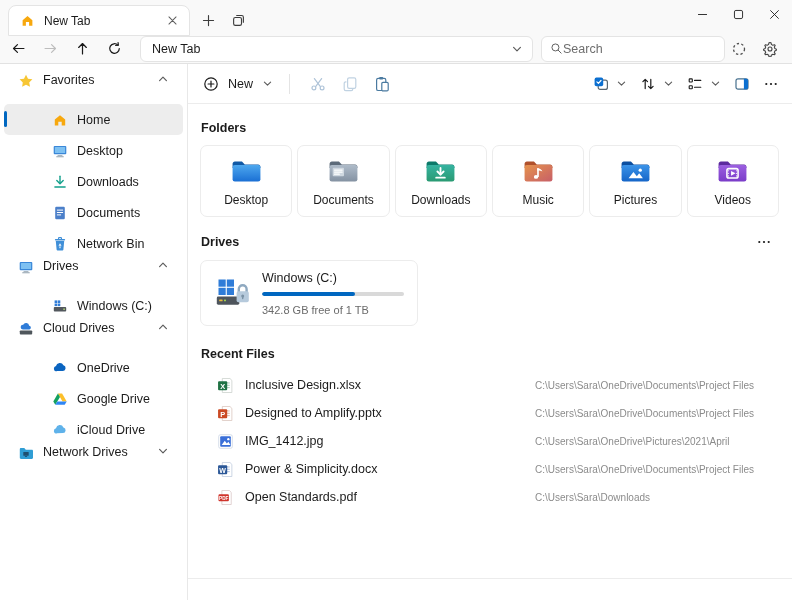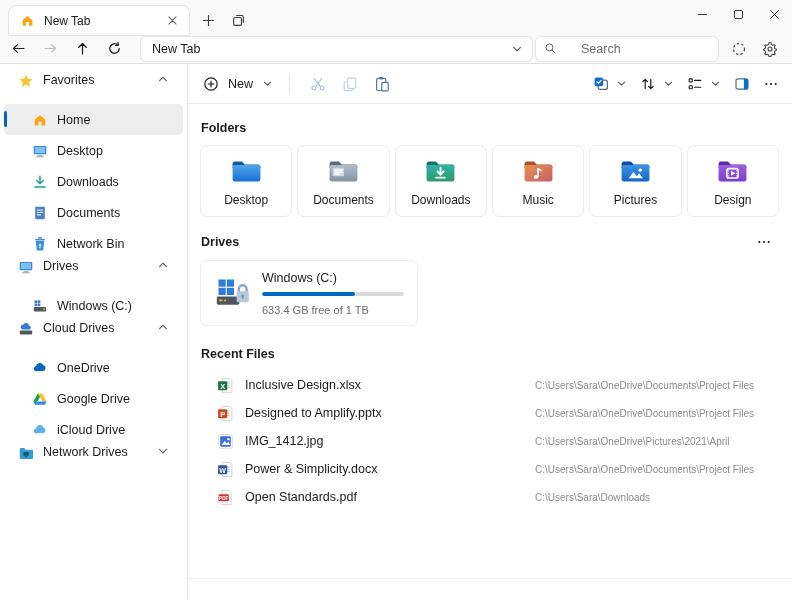--- a/index.html
+++ b/index.html
@@ -19,32 +19,32 @@
 .tabs-btn{left:226px;}
 .win-controls{position:absolute;right:0;top:0;display:flex;height:32px;}
 .wbtn{width:36px;height:29px;display:flex;align-items:center;justify-content:center;}
 .wbtn .ic{width:13px;height:13px;}
 .navbar{height:27px;display:flex;align-items:center;padding:0 8px 2px 3px;}
 .nbtn{width:30px;height:25px;display:flex;align-items:center;justify-content:center;margin-right:2px;}
 .nbtn .ic{width:15px;height:15px;}
 .addressbar{margin-left:9px;width:393px;height:26px;background:#fff;border:1px solid #e4e4e4;border-radius:6px;display:flex;align-items:center;padding:0 9px 0 11px;font-size:12.5px;}
 .addressbar .txt{flex:1;}
 .addressbar .chev{width:12px;height:12px;}
-.searchbar{margin-left:2px;width:184px;height:26px;background:#fff;border:1px solid #e4e4e4;border-radius:6px;display:flex;align-items:center;padding:0 8px;gap:24px;}
+.searchbar{margin-left:8px;width:184px;height:26px;background:#fff;border:1px solid #e4e4e4;border-radius:6px;display:flex;align-items:center;padding:0 8px;gap:0;}
 .searchbar .ic{width:13px;height:13px;}
 .searchbar .txt{font-size:12.5px;color:#6e6e6e;}
 .rightnav{margin-left:auto;display:flex;align-items:center;gap:15px;padding-right:6px;}
 .rightnav .nico{width:16px;height:16px;}
 .main{flex:1;display:flex;background:#fff;min-height:0;}
 .sidebar{width:188px;flex:none;border-right:1px solid #e8e8e8;padding-top:9px;}
 .sb-header{height:31px;display:flex;align-items:flex-start;padding:0 10px 0 14px;margin:0 4px;border-radius:5px;font-size:12.5px;}
 .sb-header .sbic{width:16px;height:16px;margin-right:9px;flex:none;}
 .sb-header .lbl{flex:1;}
 .sb-header .chev{width:12px;height:12px;margin-right:4px;}
-.sb-item{height:31px;display:flex;align-items:center;padding-left:28px;margin:0 4px;border-radius:5px;font-size:12.5px;position:relative;}
+.sb-item{height:31px;display:flex;align-items:center;padding-left:48px;margin:0 4px;border-radius:5px;font-size:12.5px;position:relative;}
 .sb-item .sbic{width:16px;height:16px;margin-right:9px;flex:none;}
 .sb-item.selected{background:#ededed;}
 .sb-item.selected::before{content:'';position:absolute;left:0;top:7px;width:3px;height:16px;border-radius:3px;background:#0067c0;}
 .content{flex:1;display:flex;flex-direction:column;min-width:0;}
 .toolbar{height:40px;flex:none;display:flex;align-items:center;padding:0 13px 0 12px;border-bottom:1px solid #ececec;}
 .tool-new{display:flex;align-items:center;gap:9px;font-size:12.5px;padding:0 3px;}
 .tool-new .ic{width:16px;height:16px;}
 .tool-new .chev{width:11px;height:11px;}
 .tool-sep{width:1px;height:20px;background:#e4e4e4;margin:0 13px;}
 .tico{width:30px;height:30px;display:flex;align-items:center;justify-content:center;margin-right:2px;}
@@ -610,21 +610,21 @@
                   <g fill="#fff">
                     <circle cx="12" cy="15.3" r=".55"></circle>
                     <circle cx="12" cy="17.8" r=".55"></circle>
                     <circle cx="12" cy="20.3" r=".55"></circle>
                     <circle cx="20" cy="15.3" r=".55"></circle>
                     <circle cx="20" cy="17.8" r=".55"></circle>
                     <circle cx="20" cy="20.3" r=".55"></circle>
                   </g>
                 </svg>
               </span>
-    <span class="lbl">Design</span>
+    <span class="lbl">Videos</span>
   </div>
 </div>
         <div class="sec-head" style="margin-top:17px;">
           <span class="section-title">Drives</span>
           <span class="more-dots">
               <svg viewBox="0 0 16 16">
                 <g fill="#1b1b1b">
                   <circle cx="3.3" cy="8" r="1.1"></circle>
                   <circle cx="8" cy="8" r="1.1"></circle>
                   <circle cx="12.7" cy="8" r="1.1"></circle>
@@ -648,21 +648,21 @@
                 <rect x="22.6" y="14.2" width="12.2" height="11" rx="1.8" fill="#b6cadc"></rect>
                 <circle cx="28.7" cy="19" r="1.5" fill="#7b92a6"></circle>
                 <rect x="28" y="19.6" width="1.4" height="2.6" rx=".6" fill="#7b92a6"></rect>
               </svg>
             </span>
           <div class="drive-info">
             <div class="drive-name">Windows (C:)</div>
             <div class="drive-bar">
                 <div class="fill" id="drive-fill" style="width: 65.7%;"></div>
               </div>
-            <div class="drive-free">633.4 GB free of 1 TB</div>
+            <div class="drive-free">342.8 GB free of 1 TB</div>
           </div>
         </div>
         <div class="sec-head recent-head">
           <span class="section-title">Recent Files</span>
         </div>
         <div class="file-list" id="file-list">
   <div class="file-row">
     <span class="file-icon">
                 <svg viewBox="0 0 16 16">
                   <path d="M5 1.4h7.2l1.8 1.8v11.4H5z" fill="#fff" stroke="#c8cfc9" stroke-width=".7"></path>

